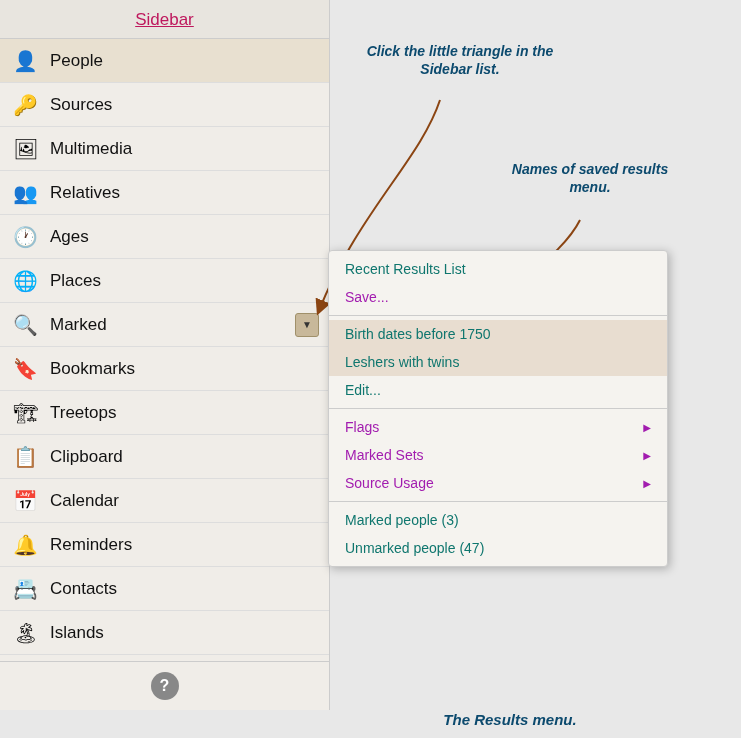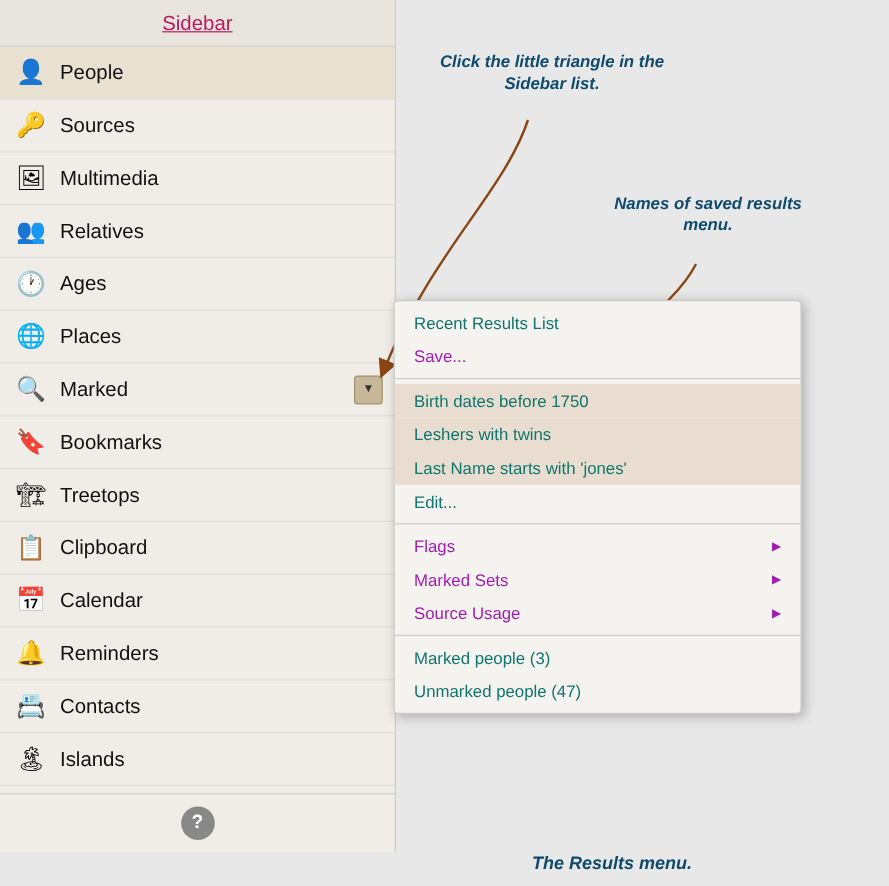--- a/index.html
+++ b/index.html
@@ -289,21 +289,20 @@
 </div>
 
 <div class="dropdown-menu">
   <div id="menu-items-container">
 
   <div class="menu-item"><span>Recent Results List</span></div>
       <div class="menu-item disabled"><span>Save...</span></div>
       <div class="menu-separator"></div>
       <div class="menu-item highlighted"><span>Birth dates before 1750</span></div>
       <div class="menu-item highlighted"><span>Leshers with twins</span></div>
-      <div class="menu-item highlighted"><span>Last Name starts with 'jones'</span></div>
       <div class="menu-item"><span>Edit...</span></div>
       <div class="menu-separator"></div>
       <div class="menu-item-with-arrow">
         <span>Flags</span>
         <span class="menu-arrow">▶</span>
       </div>
       <div class="menu-item-with-arrow">
         <span>Marked Sets</span>
         <span class="menu-arrow">▶</span>
       </div>

